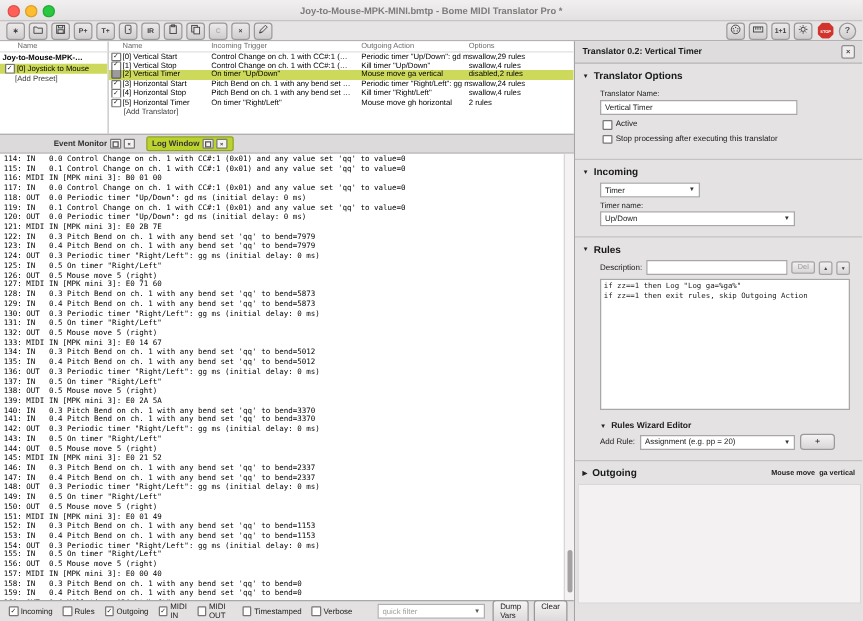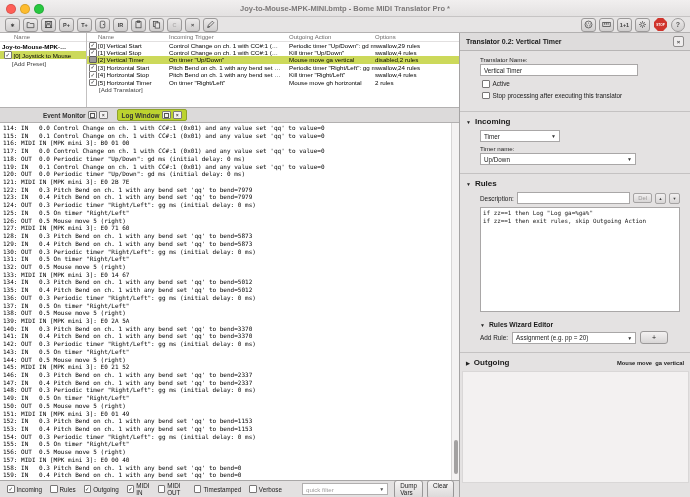--- a/index.html
+++ b/index.html
@@ -436,20 +436,24 @@
         </span>
       </div>
     </div>
 
     <div class="inspector">
       <div class="insp-header">
         <span>Translator 0.2: Vertical Timer</span>
         <span class="insp-close">×</span>
       </div>
 
+      <div class="sec-head">
+        <span class="tri">▼</span>
+        <span>Translator Options</span>
+      </div>
       <div class="sec-body">
         <div class="flabel">Translator Name:</div>
         <div class="ifield" style="width:150px">Vertical Timer</div>
         <div class="cbrow">
           <span class="cb"></span>
           <span>Active</span>
         </div>
         <div class="cbrow">
           <span class="cb"></span>
           <span>Stop processing after executing this translator</span>

